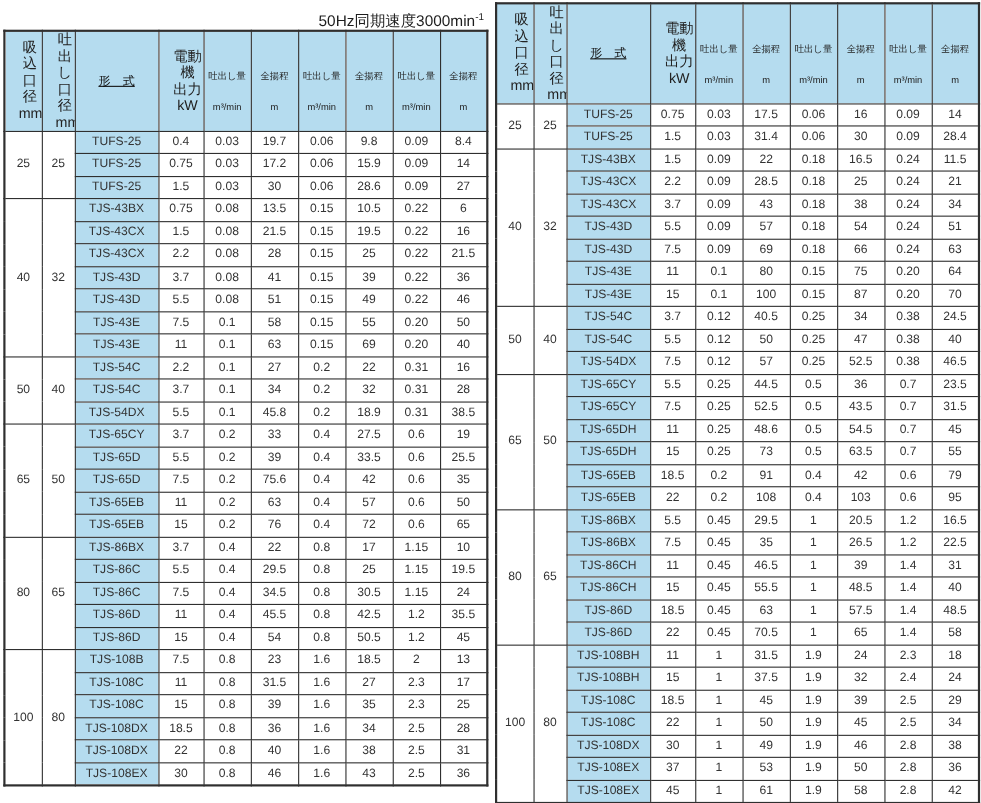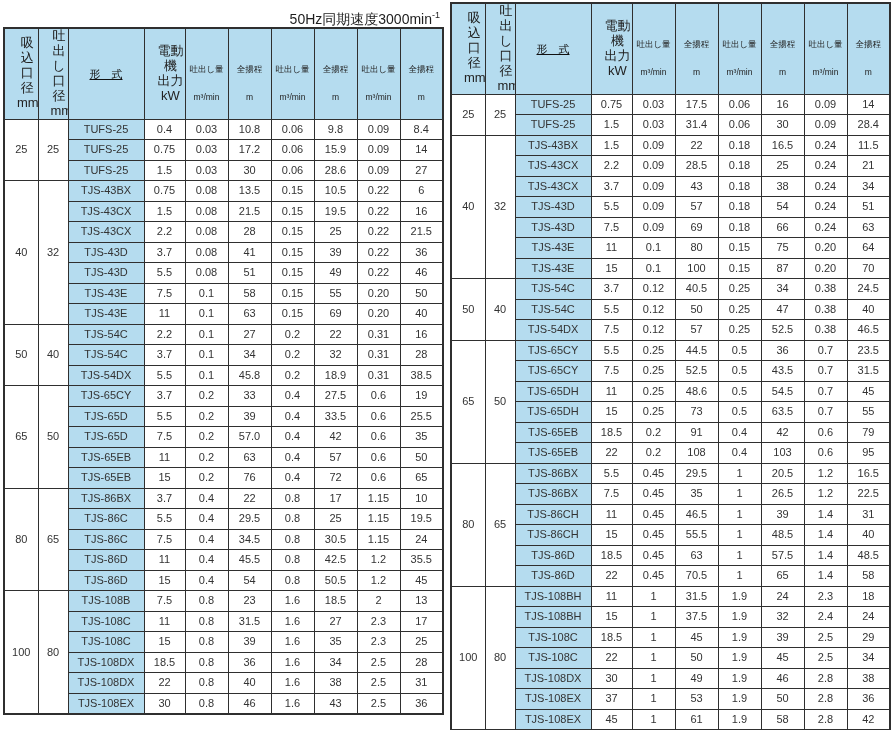--- a/index.html
+++ b/index.html
@@ -121,21 +121,21 @@
               </th>
             </tr>
           </thead>
         <tbody>
             <tr>
               <td rowspan="3" class="bore">25</td>
               <td rowspan="3" class="bore">25</td>
               <td class="model">TUFS-25</td>
               <td class="power">0.4</td>
               <td class="num">0.03</td>
-              <td class="num dashed-left">10.8</td>
+              <td class="num dashed-left">19.7</td>
               <td class="num">0.06</td>
               <td class="num dashed-left">9.8</td>
               <td class="num">0.09</td>
               <td class="num dashed-left">8.4</td>
             </tr>
             <tr>
               <td class="model">TUFS-25</td>
               <td class="power">0.75</td>
               <td class="num">0.03</td>
               <td class="num dashed-left">17.2</td>
@@ -277,21 +277,21 @@
               <td class="num dashed-left">39</td>
               <td class="num">0.4</td>
               <td class="num dashed-left">33.5</td>
               <td class="num">0.6</td>
               <td class="num dashed-left">25.5</td>
             </tr>
             <tr>
               <td class="model">TJS-65D</td>
               <td class="power">7.5</td>
               <td class="num">0.2</td>
-              <td class="num dashed-left">57.0</td>
+              <td class="num dashed-left">75.6</td>
               <td class="num">0.4</td>
               <td class="num dashed-left">42</td>
               <td class="num">0.6</td>
               <td class="num dashed-left">35</td>
             </tr>
             <tr>
               <td class="model">TJS-65EB</td>
               <td class="power">11</td>
               <td class="num">0.2</td>
               <td class="num dashed-left">63</td>

